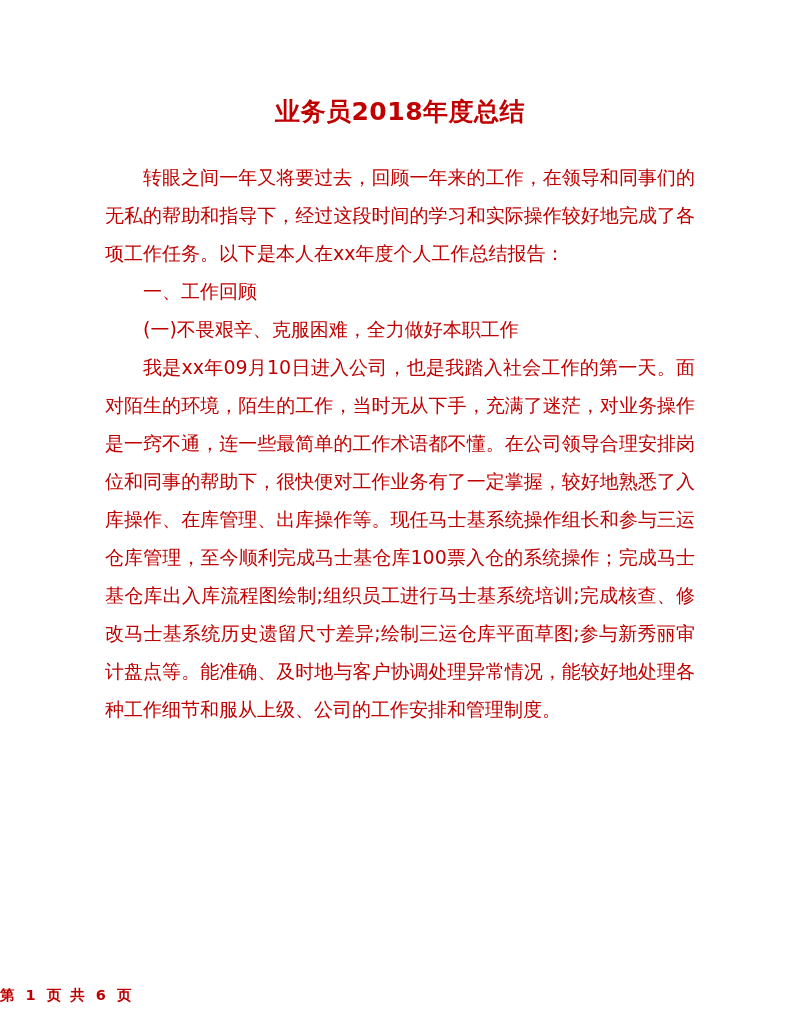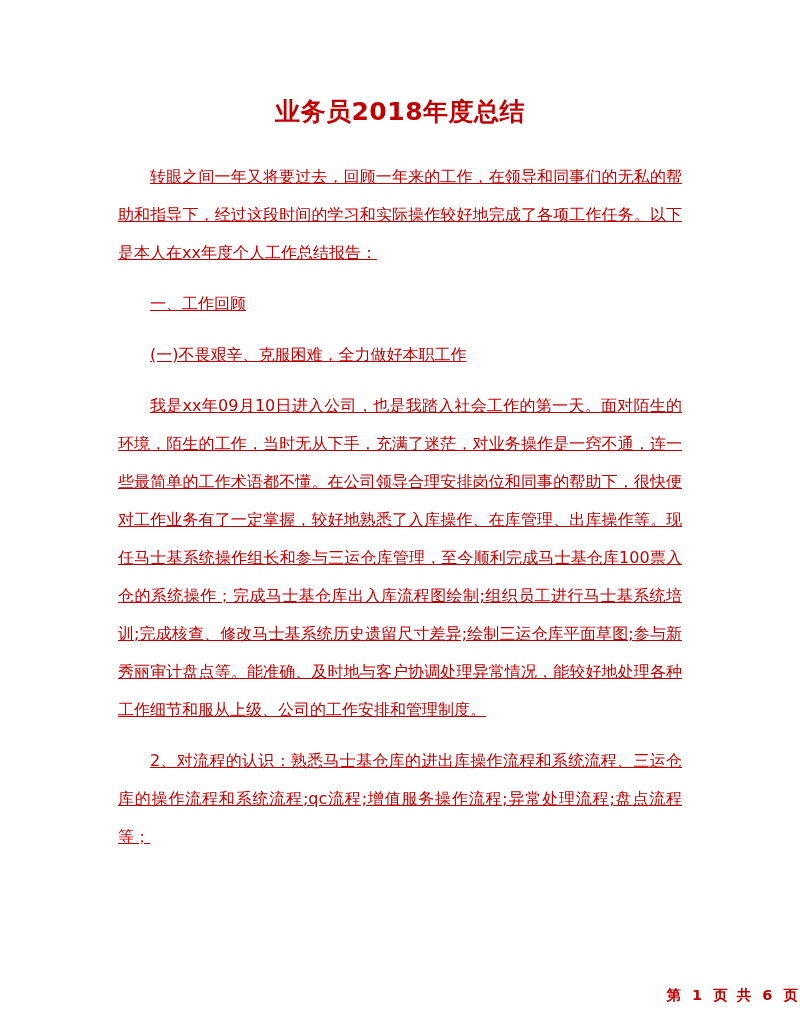--- a/index.html
+++ b/index.html
@@ -28,36 +28,35 @@
     color: #c00000;
     margin: 17px;
     padding-top: 78px;
     letter-spacing: 0.5px;
     font-family: "DejaVu Sans", "Liberation Sans", sans-serif;
   }
   .body-text {
     margin-top: 30px;
   }
   .para {
-    font-size: 16px;
+    font-size: 19px;
     line-height: 38px;
     color: #c00000;
     text-align: justify;
     text-justify: inter-ideograph;
-    margin: 13px;
+    margin: 0;
     text-indent: 2em;
     font-family: "DejaVu Sans", "Liberation Sans", sans-serif;
-    text-decoration: underline;
   }
   .footer {
     position: absolute;
     left: 0;
     right: 0;
     bottom: 48px;
-    text-align: right;
+    text-align: left;
     font-size: 14.5px;
     color: #c00000;
     font-weight: bold;
     letter-spacing: 2px;
   }
   .footer .num {
     padding: 0 2px;
   }
 </style>
 </head>
@@ -65,21 +64,20 @@
 
 <div class="page">
 
   <h1 class="doc-title">业务员2018年度总结</h1>
 
   <div class="body-text">
     <p class="para">转眼之间一年又将要过去，回顾一年来的工作，在领导和同事们的无私的帮助和指导下，经过这段时间的学习和实际操作较好地完成了各项工作任务。以下是本人在xx年度个人工作总结报告：</p>
     <p class="para">一、工作回顾</p>
     <p class="para">(一)不畏艰辛、克服困难，全力做好本职工作</p>
     <p class="para">我是xx年09月10日进入公司，也是我踏入社会工作的第一天。面对陌生的环境，陌生的工作，当时无从下手，充满了迷茫，对业务操作是一窍不通，连一些最简单的工作术语都不懂。在公司领导合理安排岗位和同事的帮助下，很快便对工作业务有了一定掌握，较好地熟悉了入库操作、在库管理、出库操作等。现任马士基系统操作组长和参与三运仓库管理，至今顺利完成马士基仓库100票入仓的系统操作；完成马士基仓库出入库流程图绘制;组织员工进行马士基系统培训;完成核查、修改马士基系统历史遗留尺寸差异;绘制三运仓库平面草图;参与新秀丽审计盘点等。能准确、及时地与客户协调处理异常情况，能较好地处理各种工作细节和服从上级、公司的工作安排和管理制度。</p>
-    <p class="para">2、对流程的认识：熟悉马士基仓库的进出库操作流程和系统流程、三运仓库的操作流程和系统流程;qc流程;增值服务操作流程;异常处理流程;盘点流程等；</p>
   </div>
 
   <div class="footer">
     <span>第</span>
     <span class="num">1</span>
     <span>页  共</span>
     <span class="num">6</span>
     <span>页</span>
   </div>
 

